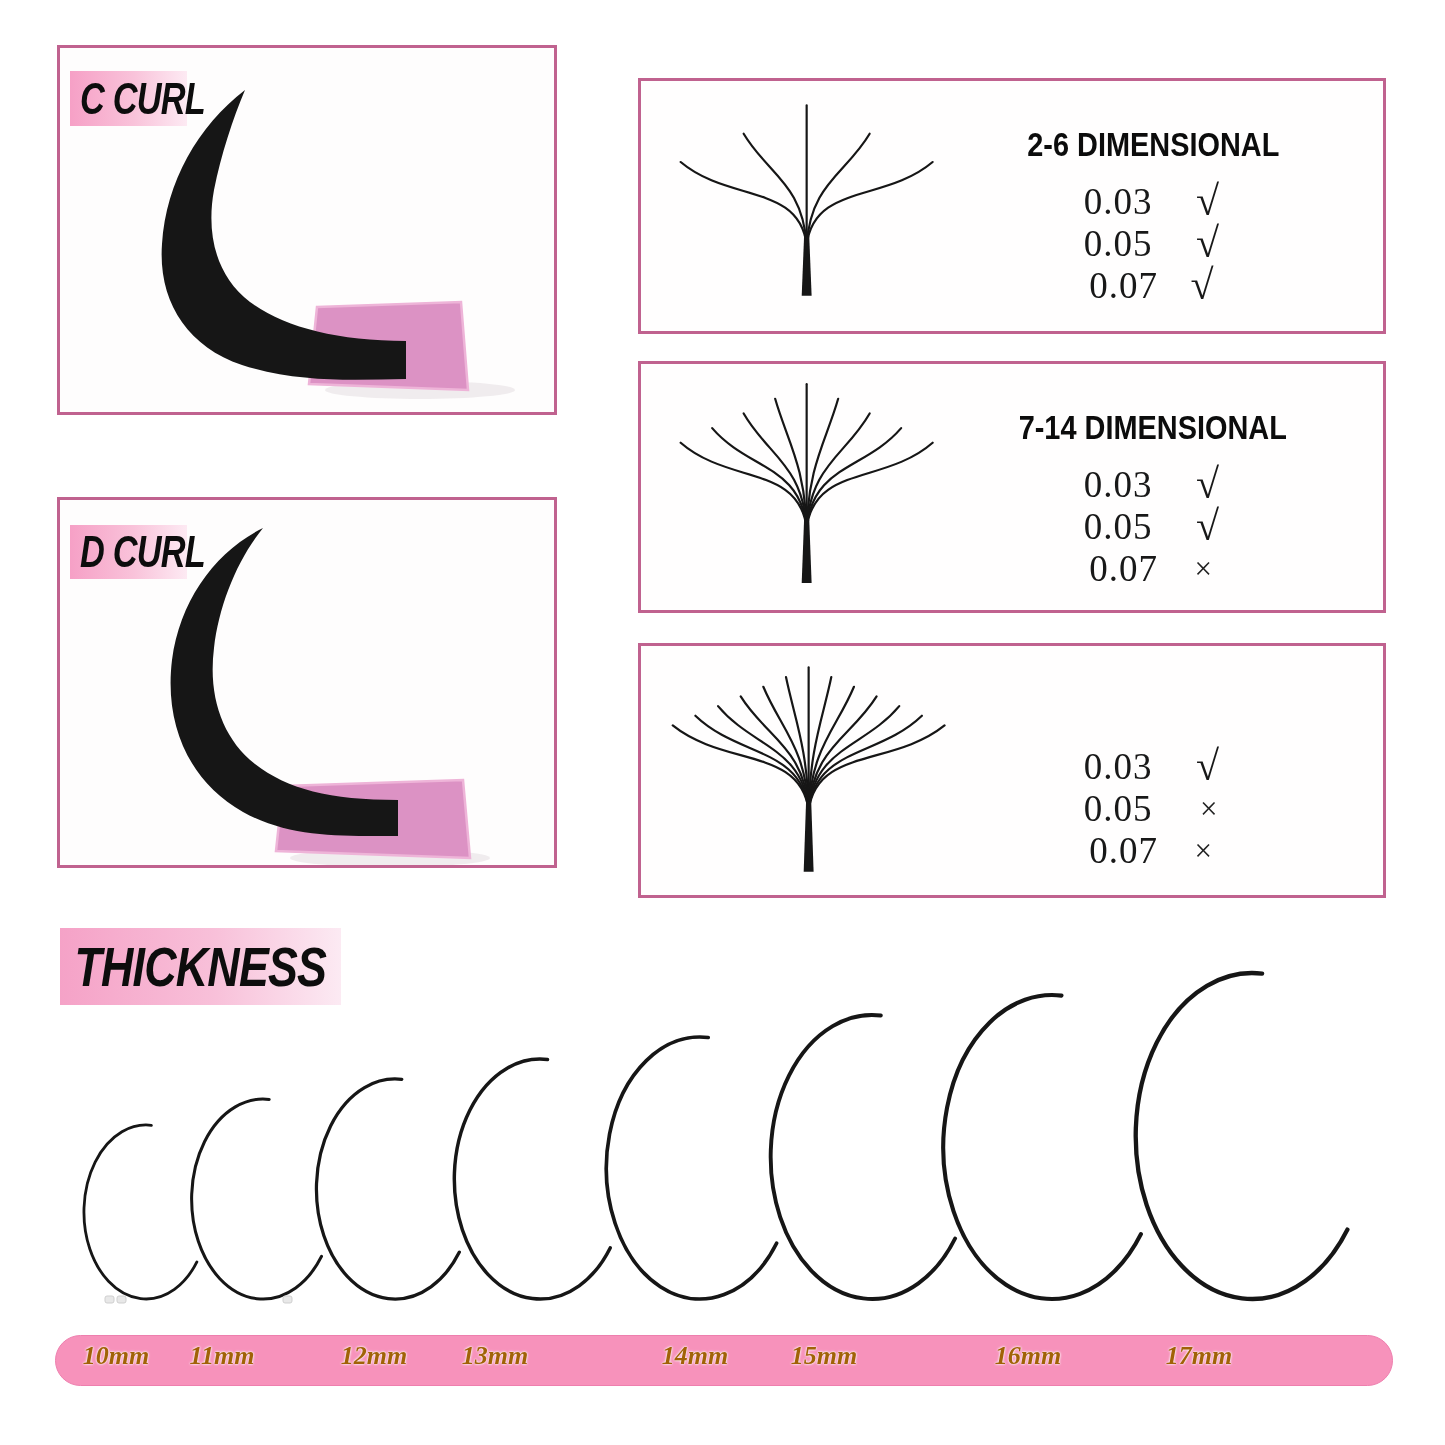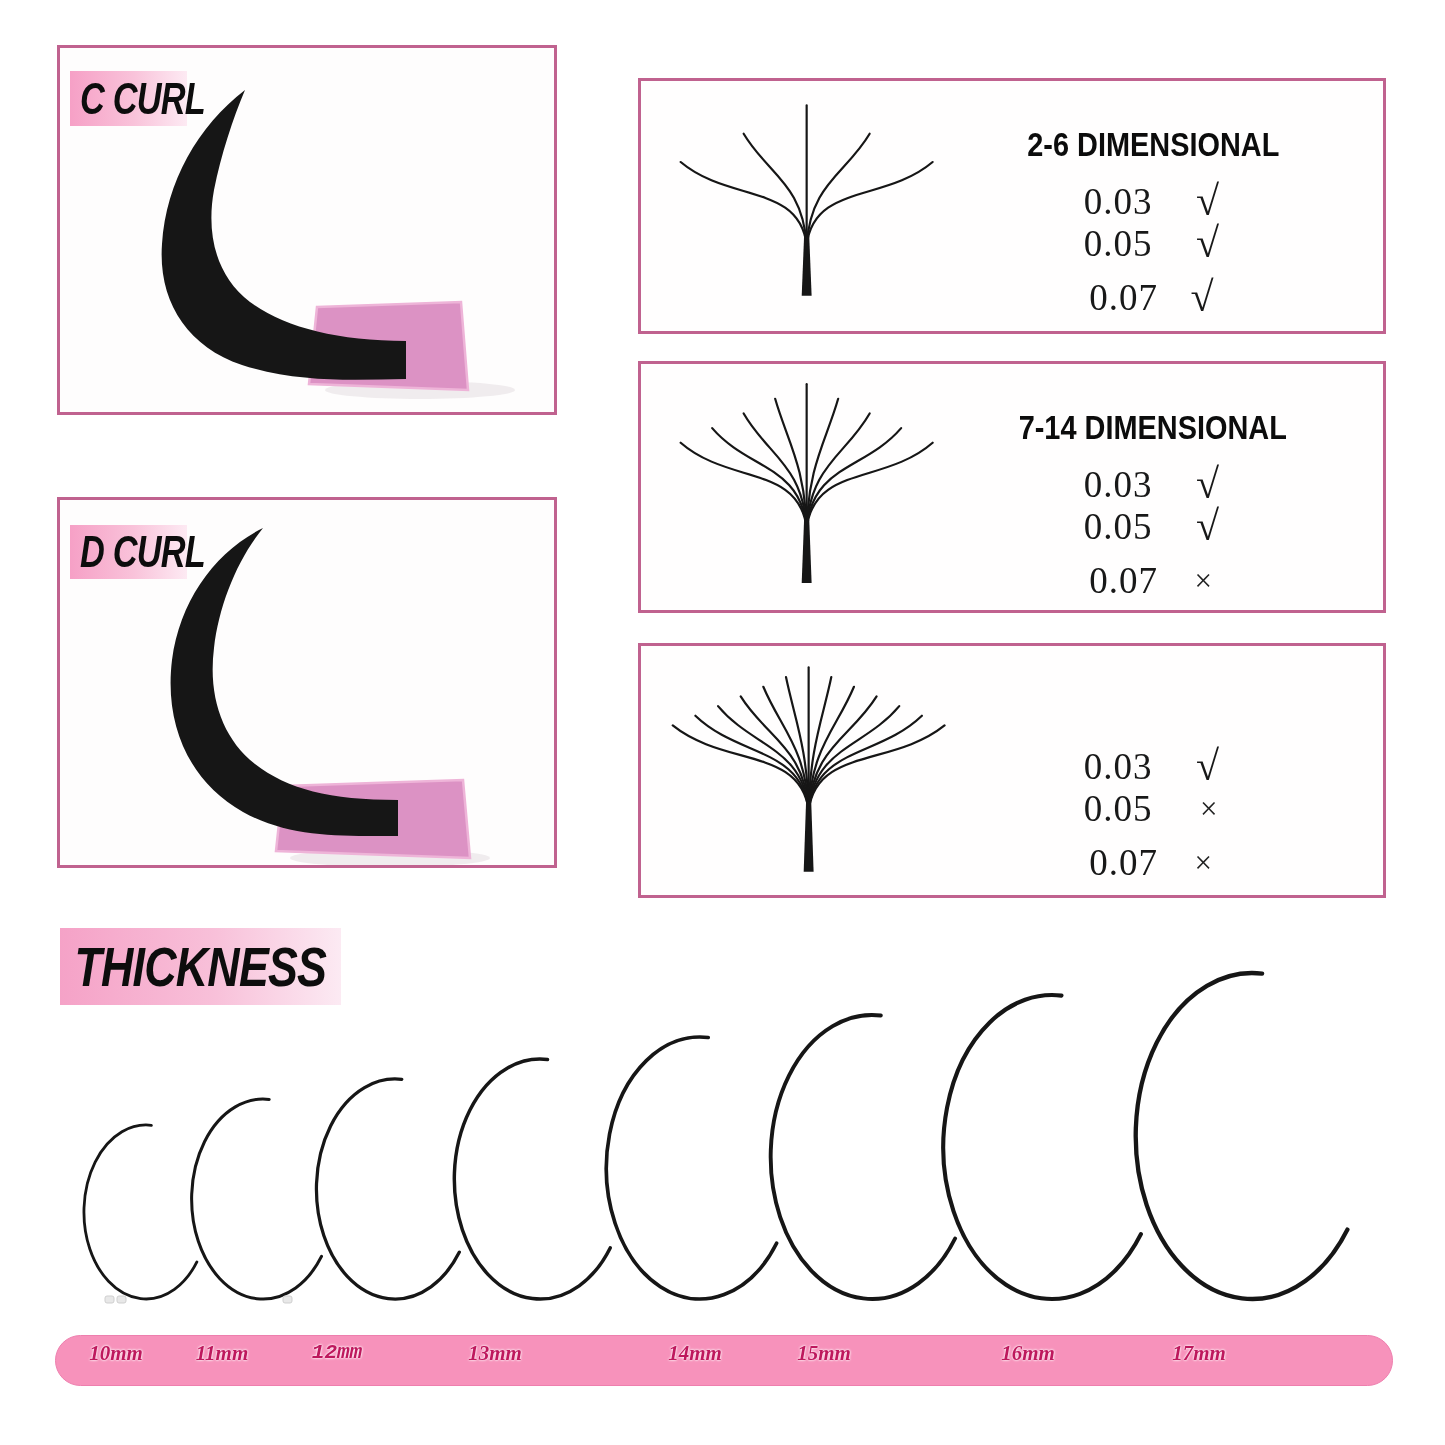--- a/index.html
+++ b/index.html
@@ -34,36 +34,36 @@
   .dim-box.b2{top:330px;height:252px;}
   .dim-box.b3{top:612px;height:255px;}
   .fan-svg{position:absolute;left:0;top:0;width:100%;height:100%;}
   .dim-content{position:absolute;left:262px;top:0;width:500px;height:100%;}
   .dim-title{position:absolute;top:44px;left:0;width:100%;text-align:center;}
   .dim-title span{display:inline-block;font-weight:900;font-size:34px;letter-spacing:0px;
     color:#0c0c0c;transform:scaleX(0.85);transform-origin:center;white-space:nowrap;}
   .dim-row{position:absolute;left:0;width:100%;height:42px;display:flex;align-items:center;justify-content:center;gap:26px;}
   .dim-row.r1{top:99px;}
   .dim-row.r2{top:141px;}
-  .dim-row.r3{top:195px;gap:15px;}
+  .dim-row.r3{top:183px;gap:15px;}
   .dim-size{font-family:"Liberation Serif",serif;font-size:37px;color:#181818;width:104px;text-align:center;letter-spacing:1px;}
   .dim-mark{font-family:"Liberation Serif",serif;font-size:42px;color:#181818;width:44px;text-align:left;line-height:1;}
   .dim-mark.x{font-size:31px;padding-left:4px;color:#222;}
 
   
   .thickness-label{position:absolute;left:60px;top:928px;width:281px;height:77px;
     background:linear-gradient(90deg,#f5a2c7 0%,#f8c0d9 55%,#fceaf3 100%);
     display:flex;align-items:center;justify-content:center;}
   .thickness-label span{display:inline-block;font-style:italic;font-weight:900;font-size:56px;
     letter-spacing:-1px;color:#0d0d0d;transform:scaleX(0.8);transform-origin:center;white-space:nowrap;}
   .thickness-svg{position:absolute;left:0;top:0;width:1445px;height:1445px;pointer-events:none;}
   .length-bar{position:absolute;left:55px;top:1335px;width:1338px;height:51px;border-radius:26px;
     background:var(--bar);border:1px solid #ee7fae;}
   .len-label{position:absolute;top:1341px;transform:translateX(-50%);
-    font-family:"Liberation Serif",serif;font-style:italic;font-weight:600;font-size:21px;color:#be185d;
+    font-family:"Liberation Serif",serif;font-style:italic;font-weight:600;font-size:26px;color:#a16207;
     text-shadow:0 0 3px #ffffff,0 0 2px #ffffff;white-space:nowrap;z-index:4;}
 </style>
 </head>
 <body>
 
 <div class="canvas">
 
   <section class="curl-box c">
     <div class="curl-label">
       <span>C CURL</span>
@@ -204,19 +204,19 @@
       <path d="M 1262.1 973.6 A 116.4 163 0 1 0 1347.4 1229.6" fill="none" stroke="var(--lash)" stroke-width="4.34" stroke-linecap="round"></path>
       <rect x="105" y="1296" width="9" height="7" rx="2" fill="#e8e8e8" stroke="#cfcfcf" stroke-width="1"></rect>
       <rect x="117" y="1296" width="9" height="7" rx="2" fill="#e8e8e8" stroke="#cfcfcf" stroke-width="1"></rect>
       <rect x="283" y="1296" width="9" height="7" rx="2" fill="#e8e8e8" stroke="#cfcfcf" stroke-width="1"></rect>
     </svg>
 
   <div class="length-bar"></div>
 
 <span class="len-label" style="left: 116px;">10mm</span>
     <span class="len-label" style="left: 222px;">11mm</span>
-    <span class="len-label" style="left: 337px; font-family: Liberation Mono, monospace;">12mm</span>
+    <span class="len-label" style="left: 374px;">12mm</span>
     <span class="len-label" style="left: 495px;">13mm</span>
     <span class="len-label" style="left: 695px;">14mm</span>
     <span class="len-label" style="left: 824px;">15mm</span>
     <span class="len-label" style="left: 1028px;">16mm</span>
     <span class="len-label" style="left: 1199px;">17mm</span>
   </div>
 
 </body></html>

